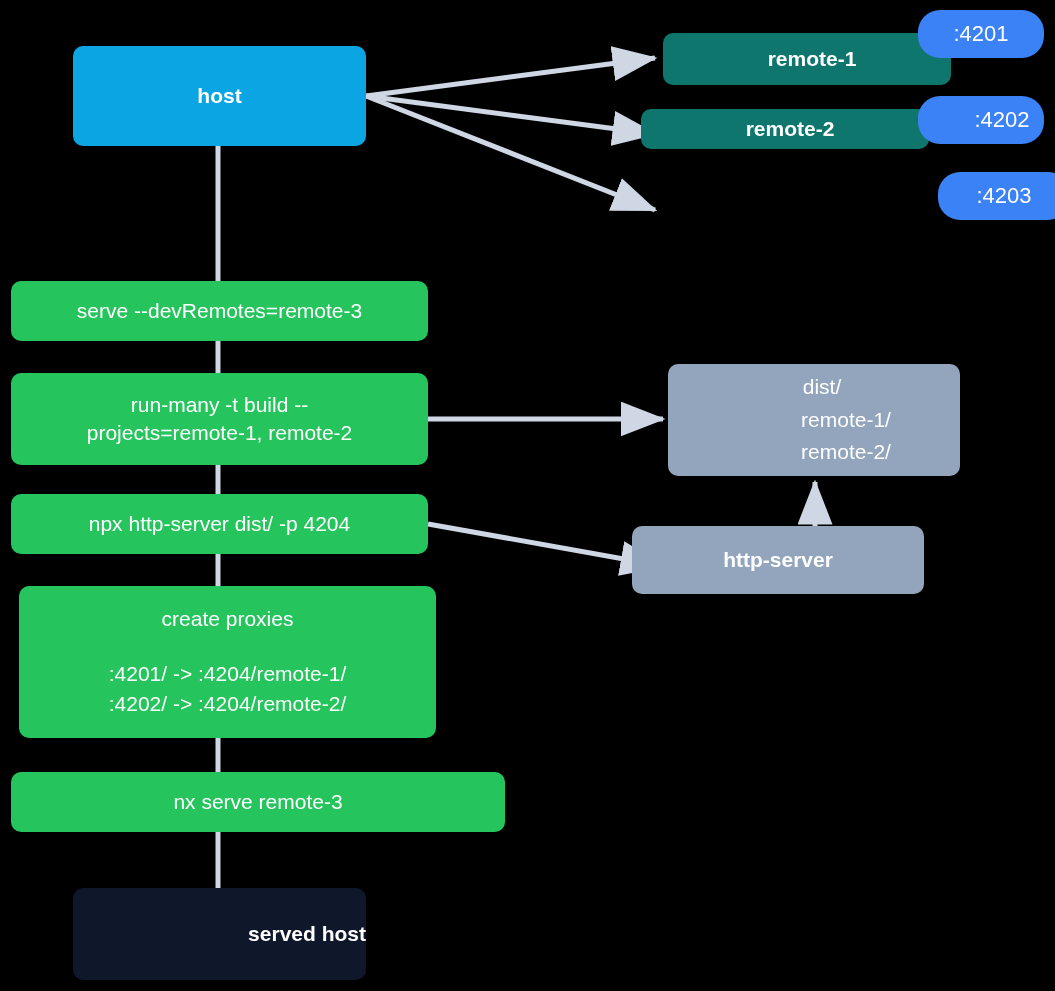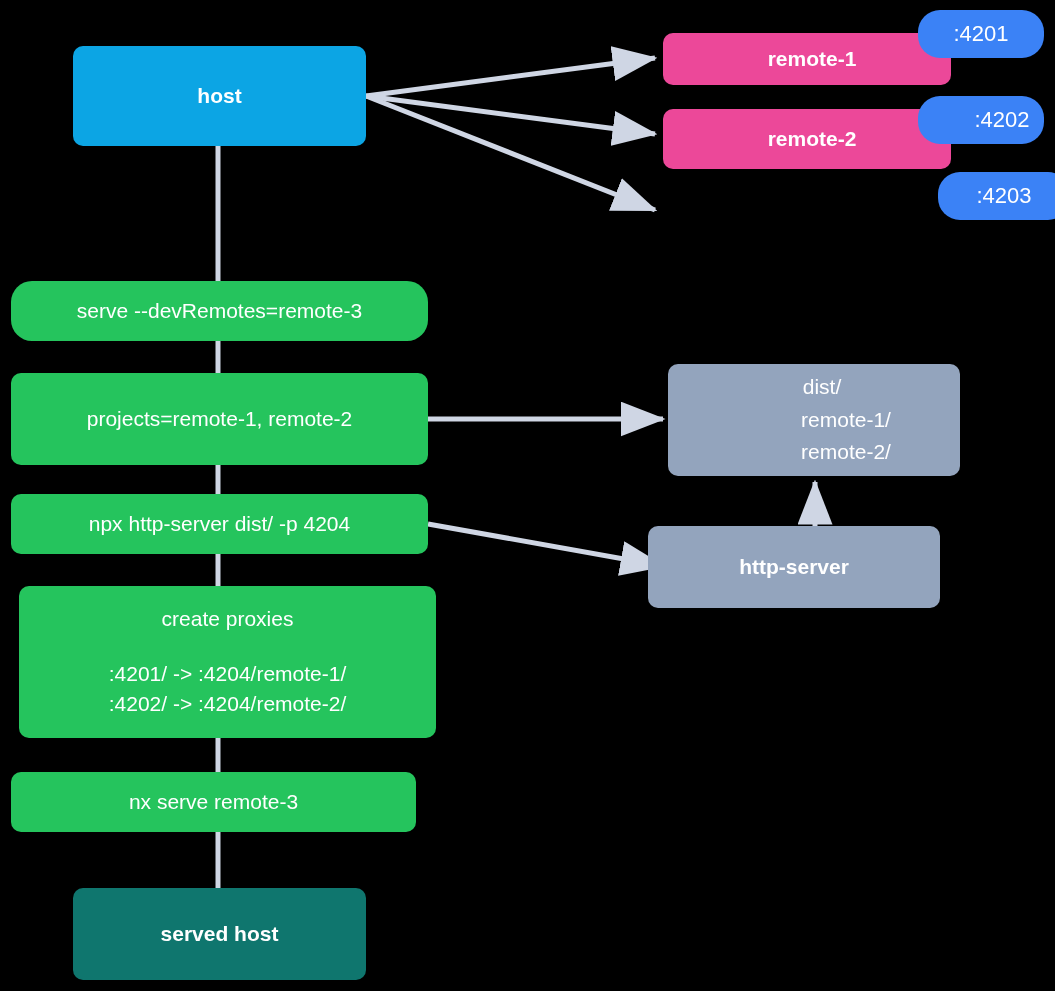--- a/index.html
+++ b/index.html
@@ -28,22 +28,22 @@
     display: flex;
     flex-direction: column;
     align-items: center;
     justify-content: center;
     border-radius: 10px;
     color: #ffffff;
     text-align: center;
     line-height: 1.33;
   }
   .node.host      { background: #0ca5e4; font-weight: bold; font-size: 21px; }
-  .node.served    { background: #0f766e; font-weight: bold; font-size: 21px; }
-  .node.remote    { background: #ec4899; font-weight: bold; font-size: 21px; padding-left: 10px; }
+  .node.served    { background: #0f172a; font-weight: bold; font-size: 21px; align-items: flex-end; }
+  .node.remote    { background: #0f766e; font-weight: bold; font-size: 21px; padding-left: 10px; }
   .node.plain     { background: #93a4bd; font-weight: bold; font-size: 21px; }
   .node.cmd       { background: #25c45d; font-weight: normal; font-size: 21px; }
   .badge {
     position: absolute;
     background: #3b82f6;
     border-radius: 22px;
     color: #ffffff;
     font-size: 22px;
     font-weight: normal;
     display: flex;
@@ -96,64 +96,65 @@
     <span>host</span>
   </div>
 
   <div class="node remote" style="left:663px; top:33px; width:288px; height:52px;">
     <span>remote-1</span>
   </div>
   <div class="badge" style="left:918px; top:10px; width:126px; height:48px;">
     <span>:4201</span>
   </div>
 
-  <div class="node remote" style="left:663px; top:109px; width:288px; height:60px;">
+  <div class="node remote" style="left:641px; top:109px; width:288px; height:40px;">
     <span>remote-2</span>
   </div>
   <div class="badge" style="left:918px; top:96px; width:126px; height:48px;padding-left:42px;">
     <span>:4202</span>
   </div>
 
   <div class="badge" style="left:918px; top:172px; width:132px; height:48px;margin-left:20px;">
     <span>:4203</span>
   </div>
 
   <div class="node plain" style="left:668px; top:364px; width:292px; height:112px; align-items:flex-start; justify-content:center;">
     <div class="dist-inner">
       <span>dist/</span>
       <span class="indent">remote-1/</span>
       <span class="indent">remote-2/</span>
     </div>
   </div>
 
-  <div class="node plain" style="left:648px; top:526px; width:292px; height:82px;text-align:center;">
+  <div class="node plain" style="left:632px; top:526px; width:292px; height:68px;text-align:center;">
     <span>http-server</span>
   </div>
 
-  <div class="node cmd" style="left:11px; top:281px; width:417px; height:60px;border-radius:21px;">
+  <div class="node cmd" style="left:11px; top:281px; width:417px; height:60px;">
     <span>serve --devRemotes=remote-3</span>
   </div>
 
   <div class="node cmd" style="left:11px; top:373px; width:417px; height:92px;">
+    <span class="cmd-line">run-many -t build --</span>
     <span class="cmd-line">projects=remote-1, remote-2</span>
   </div>
 
   <div class="node cmd" style="left:11px; top:494px; width:417px; height:60px;">
     <span>npx http-server dist/ -p 4204</span>
   </div>
 
   <div class="node cmd" style="left:19px; top:586px; width:417px; height:152px;">
     <span class="cmd-line">create proxies</span>
     <div class="proxy-block">
       <span class="cmd-line">:4201/ -&gt; :4204/remote-1/</span>
       <span class="cmd-line">:4202/ -&gt; :4204/remote-2/</span>
     </div>
   </div>
 
-  <div class="node cmd" style="left:11px; top:772px; width:405px; height:60px;">
+  <div class="node cmd" style="left:11px; top:772px; width:494px; height:60px;">
     <span>nx serve remote-3</span>
   </div>
 
   <div class="node served" style="left:73px; top:888px; width:293px; height:92px;">
     <span>served host</span>
   </div>
 
 </div>
 
 </body></html>

